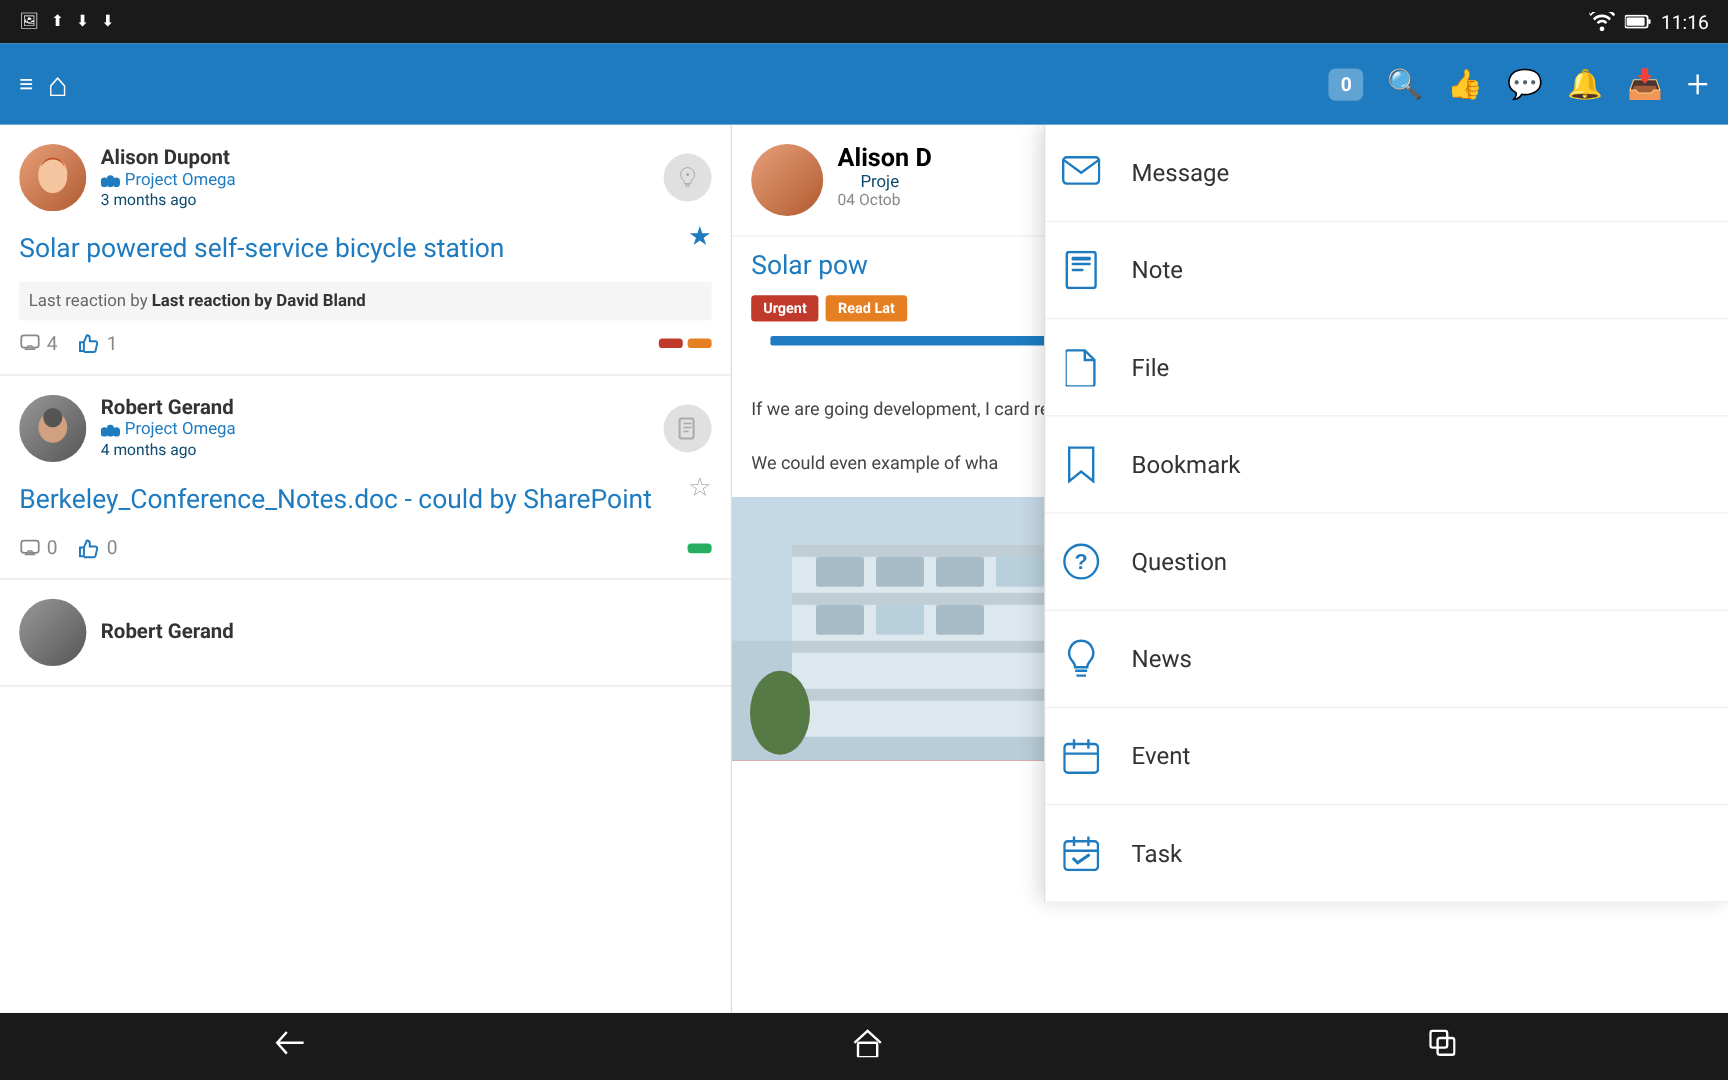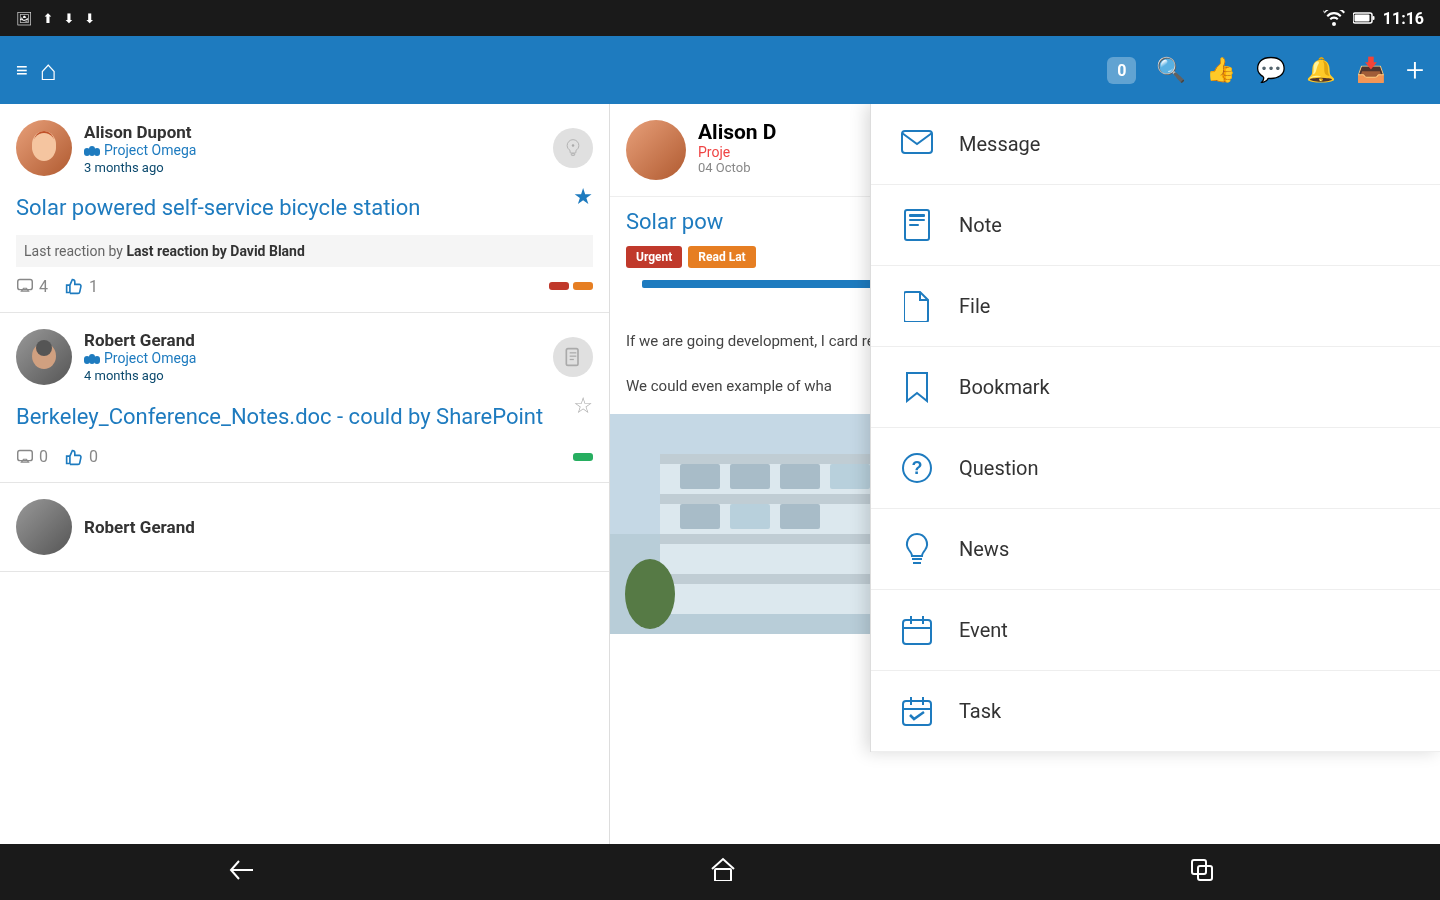--- a/index.html
+++ b/index.html
@@ -96,21 +96,21 @@
       width: 100%; height: 100%;
       background: linear-gradient(to bottom, #d0dde8 0%, #a8bed0 30%, #8faab8 60%, #e74c3c 90%);
     }
     .dropdown-menu {
       position: absolute; right: 0; top: 0; width: 570px; background: white;
       border-left: 1px solid #ddd; box-shadow: -4px 0 16px rgba(0,0,0,0.15);
       z-index: 20;
     }
     .dropdown-item {
       display: flex; align-items: center; gap: 20px;
-      padding: 18px 24px; border-bottom: 1px solid #eee;
+      padding: 18px 8px; border-bottom: 1px solid #eee;
       cursor: pointer; font-size: 20px; color: #333;
     }
     .dropdown-item-icon {
       width: 44px; height: 44px; display: flex; align-items: center; justify-content: center;
       color: #1e7bbf; font-size: 26px; flex-shrink: 0;
     }
     .dropdown-item-label { font-size: 20px; color: #333; }
 
     
     .bottom-bar {
@@ -130,21 +130,21 @@
   </div>
   <div class="status-bar-right">
     <svg width="22" height="16" viewBox="0 0 22 16" fill="white">
       <path d="M11 12a2 2 0 1 1 0 4 2 2 0 0 1 0-4zm-4.5-3.5a6 6 0 0 1 9 0l-1.5 1.5a4 4 0 0 0-6 0L6.5 8.5zm-3-3a10 10 0 0 1 15 0L17 7a8 8 0 0 0-12 0L3.5 5.5zm-3-3A14 14 0 0 1 22 2L20.5 3.5A12 12 0 0 0 1.5 3.5L.5-.5z"></path>
     </svg>
     <svg width="22" height="12" viewBox="0 0 22 12" fill="white">
       <rect x="0" y="1" width="19" height="10" rx="2" ry="2" fill="none" stroke="white" stroke-width="1.5"></rect>
       <rect x="19.5" y="4" width="2" height="4" rx="1" fill="white"></rect>
       <rect x="1.5" y="2.5" width="15" height="7" rx="1" fill="white"></rect>
     </svg>
-    <span style="font-weight:bold;font-size:16px;">11:16</span>
+    <span style="font-weight:normal;font-size:16px;">11:16</span>
   </div>
 </div>
 
 <div class="nav-bar">
   <div class="nav-bar-left">
     <span style="color:white;font-size:20px;cursor:pointer;">≡</span>
     <span style="color:white;font-size:28px;">⌂</span>
   </div>
   <div class="nav-bar-right">
     <span class="nav-badge">0</span>
@@ -285,21 +285,21 @@
     </div>
 
   </div>
 
   <div class="article-detail" style="position:relative;">
 
     <div class="article-header">
       <div class="avatar" style="width:60px;height:60px;border-radius:50%;background:linear-gradient(135deg,#e8a07a,#b05a30);flex-shrink:0;"></div>
       <div>
         <div style="font-weight:bold;font-size:21px;">Alison D</div>
-        <div style="color:#ef4444;font-size:14px;">Proje</div>
+        <div style="color:#0c4a6e;font-size:14px;margin-left:19px;">Proje</div>
         <div style="color:#888;font-size:13px;">04 Octob</div>
       </div>
     </div>
     <div class="article-title">Solar pow</div>
     <div class="article-tags">
       <span class="tag tag-red">Urgent</span>
       <span class="tag tag-orange">Read Lat</span>
     </div>
     <div style="padding:0 16px 4px;">
       <div class="article-progress" style="width:55%;"></div>

